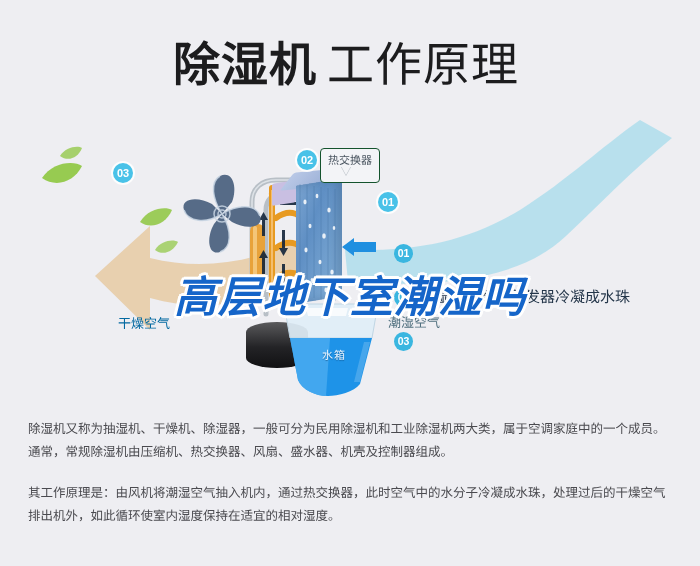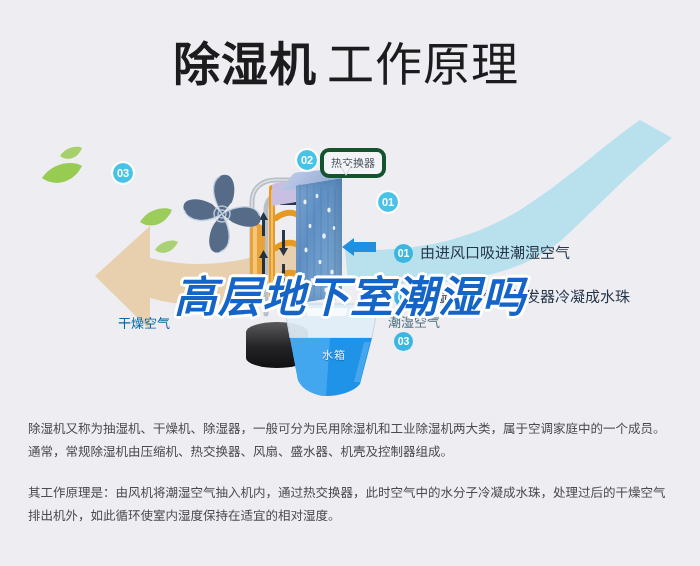--- a/index.html
+++ b/index.html
@@ -74,23 +74,23 @@
     box-shadow: 0 0 0 2px rgba(255,255,255,.85);
   }
   #badge-03 { left: 113px; top: 63px; }
   #badge-02 { left: 297px; top: 50px; }
   #badge-01 { left: 378px; top: 92px; }
 
   
   #callout {
     position: absolute;
     left: 320px; top: 48px;
-    padding: 2px 7px 4px;
-    border: 4px solid #14532d;
-    border-radius: 9px;
+    padding: 2px 7px 15px;
+    border: 1px solid #14532d;
+    border-radius: 4px;
     background: #f3f4f7;
     font-size: 11px;
     color: #4a5560;
     white-space: nowrap;
   }
   #callout-tail {
     position: absolute;
     left: 341px; top: 66px;
     width: 0; height: 0;
     border-left: 5px solid transparent;
@@ -358,21 +358,20 @@
     <div class="badge" id="badge-02">02</div>
     <div class="badge" id="badge-01">01</div>
 
     <div class="diag-label" id="label-dry">干燥空气</div>
     <div class="diag-label" id="label-wet">潮湿空气</div>
   </div>
 
   <div id="steps">
     <div class="step">
       <div class="step-badge">01</div>
-      <div class="step-text">由进风口吸进潮湿空气</div>
     </div>
     <div class="step">
       <div class="step-badge">02</div>
       <div class="step-text">潮湿空气经过蒸发器冷凝成水珠</div>
     </div>
     <div class="step">
       <div class="step-badge">03</div>
     </div>
   </div>
 

